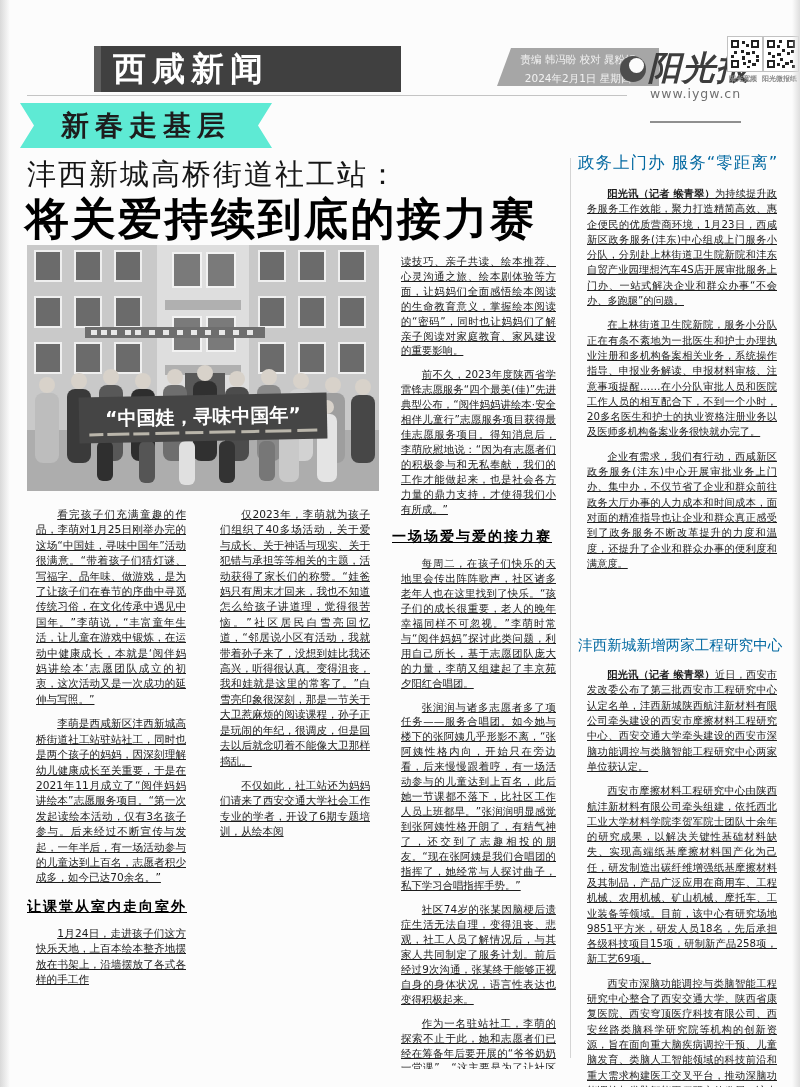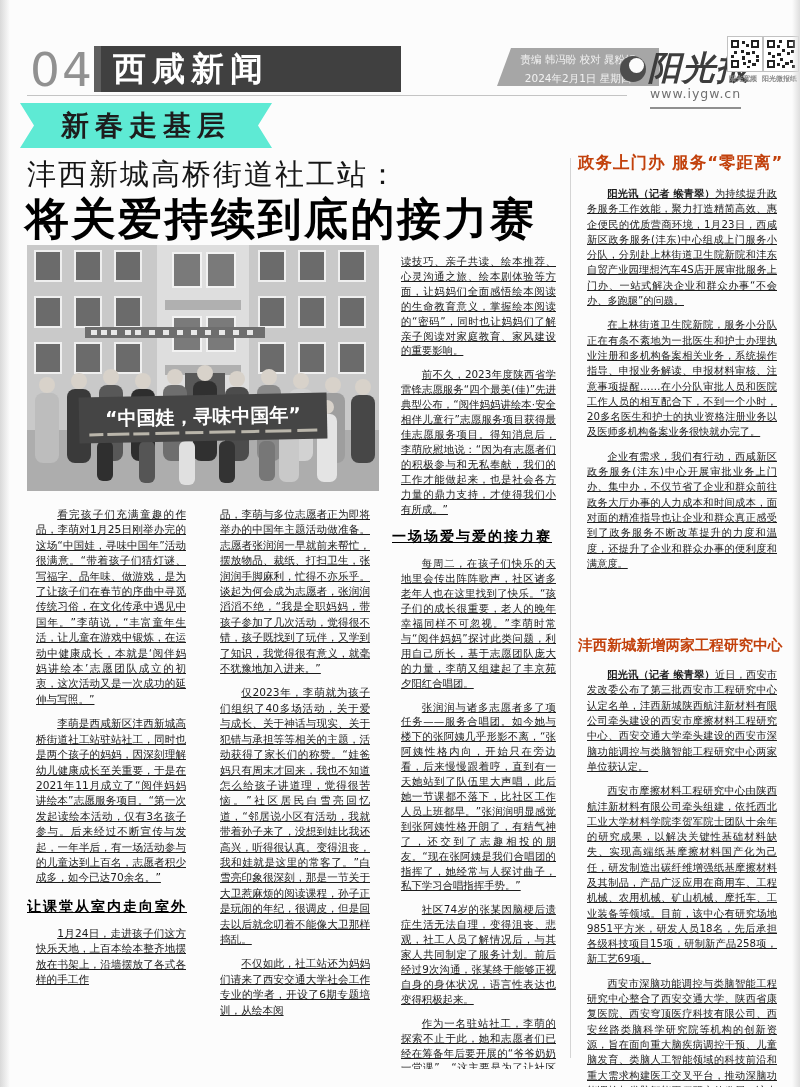--- a/index.html
+++ b/index.html
@@ -19,21 +19,21 @@
   .header-rule{position:absolute;left:27px;top:95px;width:600px;height:1px;background:#c4c4c4;}
   .editors-box{position:absolute;left:497px;top:48px;width:162px;height:38px;background:#a6a6a6;
     clip-path:polygon(14px 0,100% 0,100% 100%,0 100%);}
   .editors-box div{color:#f2f2f2;font-size:10.5px;line-height:16px;text-align:center;padding-top:3px;}
   .logo-wrap{position:absolute;left:620px;top:46px;width:100px;}
   .logo-circle{position:absolute;left:0;top:10px;width:26px;height:26px;border-radius:50%;background:#4d4d4d;}
   .logo-circle::after{content:"";position:absolute;left:9px;top:2px;width:15px;height:15px;border-radius:50%;background:#fcfcfc;}
   .masthead{position:absolute;left:28px;top:0;font-family:"DejaVu Serif",serif;font-style:italic;
     font-weight:bold;font-size:33px;color:#3d3d3d;letter-spacing:1px;white-space:nowrap;}
   .website{position:absolute;left:30px;top:40px;font-size:12.5px;color:#6f6f6f;letter-spacing:1px;
-    border-bottom:2px solid #8f8f8f;padding-bottom:6px;}
+    border-bottom:2px solid #8f8f8f;padding-bottom:20px;}
   .qr{position:absolute;top:37px;width:30px;height:30px;border:2px solid #fff;outline:1px solid #c2c2c2;}
   .qr-1{left:728px;} .qr-2{left:764px;}
   .qr-label{position:absolute;top:74px;font-size:7px;color:#8a8a8a;width:34px;text-align:center;white-space:nowrap;font-weight:bold;}
   .qr-label-1{left:726px;} .qr-label-2{left:762px;}
 
   
   .ribbon{position:absolute;left:20px;top:103px;width:252px;height:45px;background:#5eead4;
     clip-path:polygon(0 0,100% 0,calc(100% - 14px) 50%,100% 100%,0 100%,14px 50%);}
   .ribbon span{display:block;text-align:center;font-size:28px;font-weight:bold;color:#1d1d1d;
     line-height:45px;letter-spacing:6px;}
@@ -48,31 +48,30 @@
   .col{width:168px;height:572px;overflow:hidden;}
   .col3{position:absolute;left:365px;top:0;width:173px;height:824px;overflow:hidden;}
   .bt{font-size:10.6px;line-height:15.4px;text-align:justify;text-indent:2em;margin:9px;color:#1c1c1c;text-decoration:underline;}
   .col3 .bt{font-size:10.4px;line-height:14.9px;}
   .byline{font-weight:bold;}
   .subhead{font-size:14px;font-weight:bold;color:#000;margin:12px 0 10px 0;letter-spacing:2px;text-decoration:underline;}
 
   
   .v-divider{position:absolute;left:570px;top:158px;width:1px;height:900px;background:#d4d4d4;}
   .sidebar{position:absolute;left:578px;top:152px;width:208px;}
-  .sb-title{font-size:16.5px;font-weight:bold;color:#c2410c;letter-spacing:1px;margin:0 0 12px 0;white-space:nowrap;}
+  .sb-title{font-size:16.5px;font-weight:normal;color:#0369a1;letter-spacing:1px;margin:0 0 12px 0;white-space:nowrap;}
   .sb-title-2{font-size:14.6px;letter-spacing:0;margin-top:30px;}
   .sb .bt{font-size:10.2px;line-height:15.3px;}
   .art2-gap{height:26px;}
 </style>
 </head>
 <body>
 
 <div class="page">
 
-  <div class="pageno">04</div>
   <div class="section-box">
     <span>西咸新闻</span>
   </div>
   <div class="header-rule"></div>
 
   <div class="editors-box">
     <div>责编 韩冯盼 校对 晁粉娟</div>
     <div>2024年2月1日 星期四</div>
   </div>
 
@@ -256,33 +255,32 @@
       </svg>
 
       <div class="cols">
         <div class="col">
           <p class="bt">看完孩子们充满童趣的作品，李萌对1月25日刚举办完的这场“中国娃，寻味中国年”活动很满意。“带着孩子们猜灯谜、写福字、品年味、做游戏，是为了让孩子们在春节的序曲中寻觅传统习俗，在文化传承中遇见中国年。”李萌说，“丰富童年生活，让儿童在游戏中锻炼，在运动中健康成长，本就是‘阅伴妈妈讲绘本’志愿团队成立的初衷，这次活动又是一次成功的延伸与写照。”</p>
           <p class="bt">李萌是西咸新区沣西新城高桥街道社工站驻站社工，同时也是两个孩子的妈妈，因深刻理解幼儿健康成长至关重要，于是在2021年11月成立了“阅伴妈妈讲绘本”志愿服务项目。“第一次发起读绘本活动，仅有3名孩子参与。后来经过不断宣传与发起，一年半后，有一场活动参与的儿童达到上百名，志愿者积少成多，如今已达70余名。”</p>
           <div class="subhead">让课堂从室内走向室外</div>
           <p class="bt">1月24日，走进孩子们这方快乐天地，上百本绘本整齐地摆放在书架上，沿墙摆放了各式各样的手工作</p>
         </div>
         <div class="col">
-          <p class="bt" style="text-indent:0;">品，李萌与多位志愿者正为即将举办的中国年主题活动做准备。志愿者张润润一早就前来帮忙，摆放物品、裁纸、打扫卫生，张润润手脚麻利，忙得不亦乐乎。谈起为何会成为志愿者，张润润滔滔不绝，“我是全职妈妈，带孩子参加了几次活动，觉得很不错，孩子既找到了玩伴，又学到了知识，我觉得很有意义，就毫不犹豫地加入进来。”</p>
           <p class="bt">仅2023年，李萌就为孩子们组织了40多场活动，关于爱与成长、关于神话与现实、关于犯错与承担等等相关的主题，活动获得了家长们的称赞。“娃爸妈只有周末才回来，我也不知道怎么给孩子讲道理，觉得很苦恼。”社区居民白雪亮回忆道，“邻居说小区有活动，我就带着孙子来了，没想到娃比我还高兴，听得很认真。变得沮丧，我和娃就是这里的常客了。”白雪亮印象很深刻，那是一节关于大卫惹麻烦的阅读课程，孙子正是玩闹的年纪，很调皮，但是回去以后就念叨着不能像大卫那样捣乱。</p>
           <p class="bt">不仅如此，社工站还为妈妈们请来了西安交通大学社会工作专业的学者，开设了6期专题培训，从绘本阅</p>
         </div>
       </div>
     </div>
 
     <div class="col3">
       <p class="bt" style="text-indent:0;">读技巧、亲子共读、绘本推荐、心灵沟通之旅、绘本剧体验等方面，让妈妈们全面感悟绘本阅读的生命教育意义，掌握绘本阅读的“密码”，同时也让妈妈们了解亲子阅读对家庭教育、家风建设的重要影响。</p>
       <p class="bt">前不久，2023年度陕西省学雷锋志愿服务“四个最美(佳)”先进典型公布，“阅伴妈妈讲绘本·安全相伴儿童行”志愿服务项目获得最佳志愿服务项目。得知消息后，李萌欣慰地说：“因为有志愿者们的积极参与和无私奉献，我们的工作才能做起来，也是社会各方力量的鼎力支持，才使得我们小有所成。”</p>
       <div class="subhead">一场场爱与爱的接力赛</div>
       <p class="bt">每周二，在孩子们快乐的天地里会传出阵阵歌声，社区诸多老年人也在这里找到了快乐。“孩子们的成长很重要，老人的晚年幸福同样不可忽视。”李萌时常与“阅伴妈妈”探讨此类问题，利用自己所长，基于志愿团队庞大的力量，李萌又组建起了丰京苑夕阳红合唱团。</p>
-      <p class="bt">张润润与诸多志愿者多了项任务——服务合唱团。如今她与楼下的张阿姨几乎形影不离，“张阿姨性格内向，开始只在旁边看，后来慢慢跟着哼，直到有一天她站到了队伍里大声唱，此后她一节课都不落下，比社区工作人员上班都早。”张润润明显感觉到张阿姨性格开朗了，有精气神了，还交到了志趣相投的朋友。“现在张阿姨是我们合唱团的指挥了，她经常与人探讨曲子，私下学习合唱指挥手势。”</p>
+      <p class="bt">张润润与诸多志愿者多了项任务——服务合唱团。如今她与楼下的张阿姨几乎形影不离，“张阿姨性格内向，开始只在旁边看，后来慢慢跟着哼，有一场活动参与的儿童达到上百名，此后她一节课都不落下，比社区工作人员上班都早。”张润润明显感觉到张阿姨性格开朗了，有精气神了，还交到了志趣相投的朋友。“现在张阿姨是我们合唱团的指挥了，她经常与人探讨曲子，私下学习合唱指挥手势。”</p>
       <p class="bt">社区74岁的张某因脑梗后遗症生活无法自理，变得沮丧、悲观，社工人员了解情况后，与其家人共同制定了服务计划。前后经过9次沟通，张某终于能够正视自身的身体状况，语言性表达也变得积极起来。</p>
       <p class="bt">作为一名驻站社工，李萌的探索不止于此，她和志愿者们已经在筹备年后要开展的“爷爷奶奶一堂课”，“这主要是为了让社区的退休老教师、老党员发挥作用，让他们参与儿童活动，例如红色故事分享，让孩子们传承老一辈的精神。”李萌说，“未来，我们将继续营造社区阅读氛围，改善儿童阅读和艺术课程教育缺失问题，继续探索新模式。”</p>
     </div>
   </div>
 
   <div class="v-divider"></div>
 
   <div class="sidebar sb">
     <div>
       <h2 class="sb-title">政务上门办 服务“零距离”</h2>

